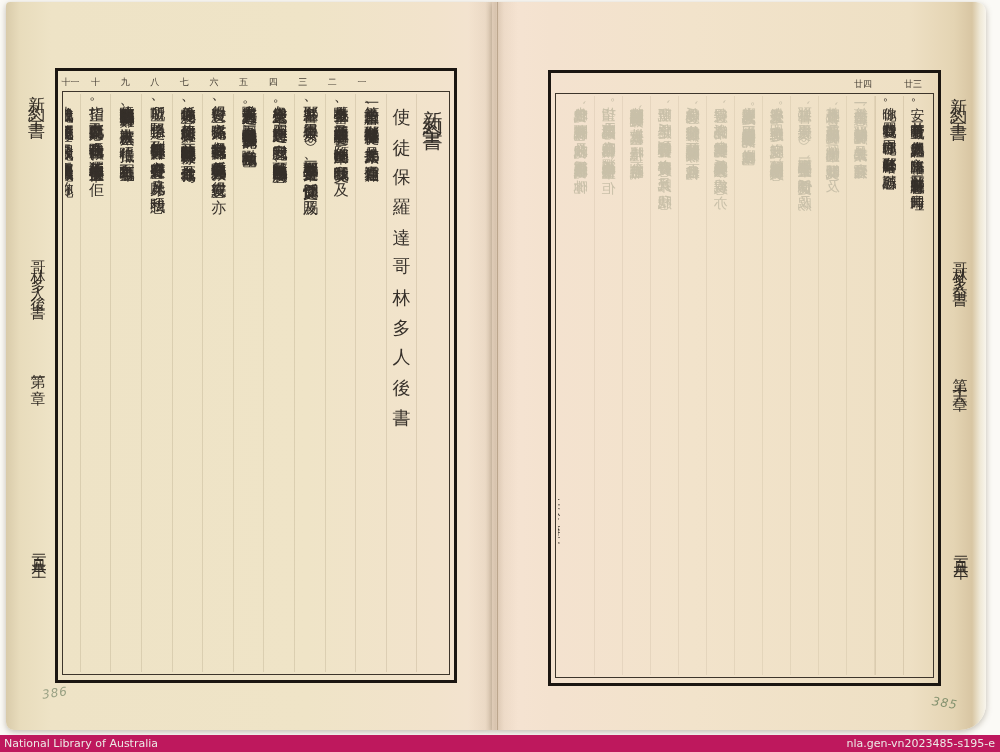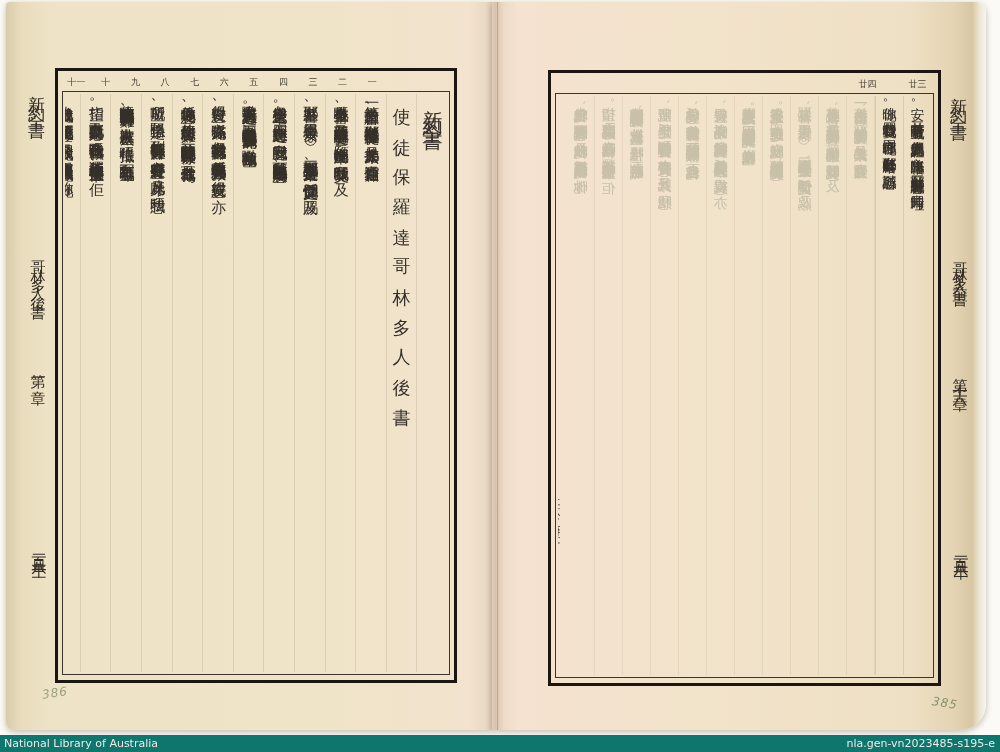--- a/index.html
+++ b/index.html
@@ -33,21 +33,21 @@
   
   .frame{position:absolute;border:3px solid #1b1611;box-sizing:border-box;background:transparent;}
   .frame .innerline{position:absolute;left:4px;right:4px;top:20px;bottom:5px;border:1px solid #3d352b;pointer-events:none;}
   .frame-l{left:49px;top:66px;width:402px;height:615px;}
   .frame-r{left:56px;top:68px;width:393px;height:616px;}
   
   .gapnums{position:absolute;top:4px;height:15px;display:flex;flex-direction:row-reverse;
     font-size:9px;color:#453e35;line-height:15px;}
   .gapnums-l{left:7px;right:67px;}
   .gapnums-r{right:7px;width:54px;}
-  .gapnums span{flex:0 0 29.6px;text-align:center;}
+  .gapnums span{flex:0 0 29.6px;}
   .gapnums-r span{flex:0 0 27px;margin-left:23px;}
   
   .cols{position:absolute;left:7px;right:7px;top:23px;bottom:8px;
     display:flex;flex-direction:row-reverse;overflow:hidden;}
   .vcol{
     flex:0 0 29.6px;width:29.6px;line-height:29.6px;
     writing-mode:vertical-rl;text-orientation:upright;
     font-family:"DejaVu Serif","DejaVu Sans",serif;
     font-size:15px;letter-spacing:.5px;color:#36302a;
     border-left:1px solid rgba(110,88,55,.15);
@@ -75,21 +75,21 @@
   .rm-chapter{left:458px;top:364px;font-size:15px;letter-spacing:6px;}
   .rm-page{left:459px;top:542px;font-size:15px;letter-spacing:3px;}
   
   .handwrite{
     position:absolute;font-style:italic;font-size:12px;letter-spacing:1px;
     font-family:"DejaVu Sans",sans-serif;
   }
   .hw-l{left:36px;top:684px;color:#98a083;transform:rotate(-8deg);}
   .hw-r{left:440px;top:694px;color:#84926f;transform:rotate(9deg);}
   
-  .footerbar{position:absolute;left:0;right:0;bottom:0;height:17px;background:#0f766e;}
+  .footerbar{position:absolute;left:0;right:0;bottom:0;height:17px;background:#be185d;}
   .footerbar .ftext{position:absolute;top:2px;font-size:11px;color:#eceae6;line-height:13px;
     font-family:"DejaVu Sans","Liberation Sans",sans-serif;}
   .ftext.left{left:4px;}
   .ftext.right{right:5px;text-align:center;}
 </style>
 </head>
 <body>
 
 <div class="page page-left">
   <div class="vlabel lm-title">新約全書</div>

